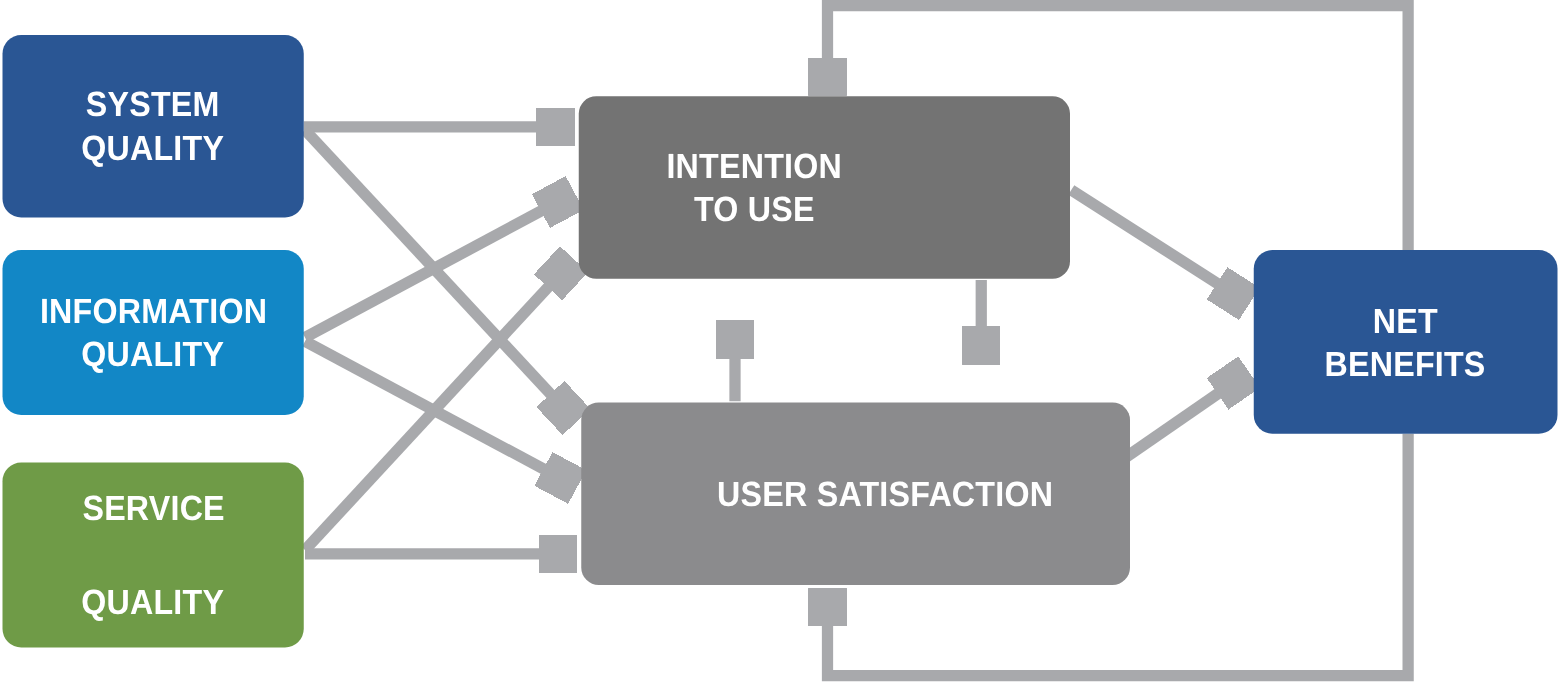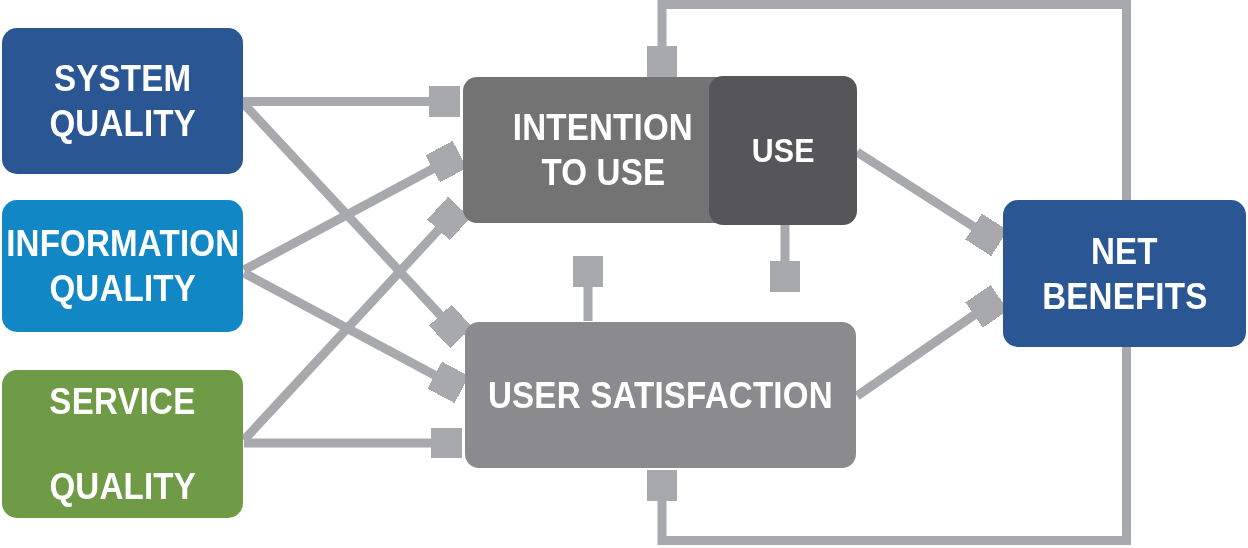--- a/index.html
+++ b/index.html
@@ -10,36 +10,36 @@
     font-family:"Liberation Sans",sans-serif;
     overflow:hidden;
   }
   .connector-layer{position:absolute;left:0;top:0;width:1248px;height:548px;}
   .connector-layer path{fill:none;stroke:#A8A9AC;stroke-width:9;}
   .node{
     position:absolute;
     border-radius:15px;
     color:#ffffff;
     font-weight:bold;
-    font-size:36px;
+    font-size:28px;
     line-height:1.25;
     display:flex;flex-direction:column;
     align-items:center;justify-content:center;
     text-align:center;
     letter-spacing:0.2px;
   }
   .node .line{display:block;transform:scaleX(.92);transform-origin:center;white-space:nowrap;}
   .n-system   {left:2px;   top:28px;  width:241px; height:146px; background:#2A5694;}
   .n-info     {left:2px;   top:200px; width:241px; height:132px; background:#1287C6;}
   .n-service  {left:2px;   top:370px; width:241px; height:148px; background:#6F9B47;gap:40px;}
   .n-intention{left:463px; top:77px;  width:393px; height:146px; background:#737373;
                box-sizing:border-box; padding-right:113px; border-radius:14px;}
   .n-use      {left:709px; top:76px;  width:148px; height:149px; background:#565658;
                border-radius:14px; font-size:33px;}
-  .n-usersat  {left:465px; top:322px; width:391px; height:146px; background:#8B8B8D; border-radius:14px;}
+  .n-usersat  {left:465px; top:322px; width:391px; height:146px; background:#8B8B8D; border-radius:14px;padding-left:48px;}
   .n-netben   {left:1003px;top:200px; width:243px; height:147px; background:#2A5694;}
 </style>
 </head>
 <body>
 
 <div class="canvas">
 
   <svg class="connector-layer" viewBox="0 0 1248 548" xmlns="http://www.w3.org/2000/svg">
     <defs>
       <marker id="ah" viewBox="0 0 10 10" refX="7.5" refY="5" markerWidth="3.4" markerHeight="3.4" orient="auto" markerUnits="strokeWidth">
@@ -74,23 +74,20 @@
   <div class="node n-service">
     <span class="line">SERVICE</span>
     <span class="line">QUALITY</span>
   </div>
 
   <div class="node n-intention">
     <span class="line">INTENTION</span>
     <span class="line">TO USE</span>
   </div>
 
-  <div class="node n-use">
-    <span class="line">USE</span>
-  </div>
 
   <div class="node n-usersat">
     <span class="line">USER SATISFACTION</span>
   </div>
 
   <div class="node n-netben">
     <span class="line">NET</span>
     <span class="line">BENEFITS</span>
   </div>
 

